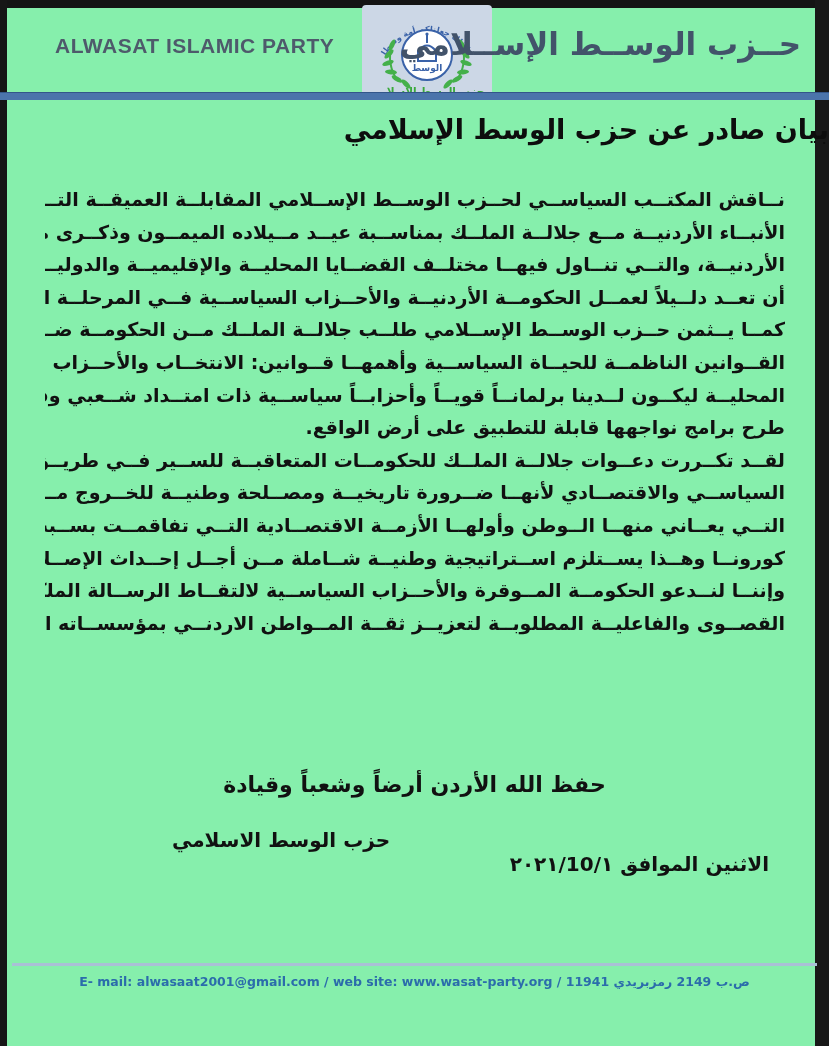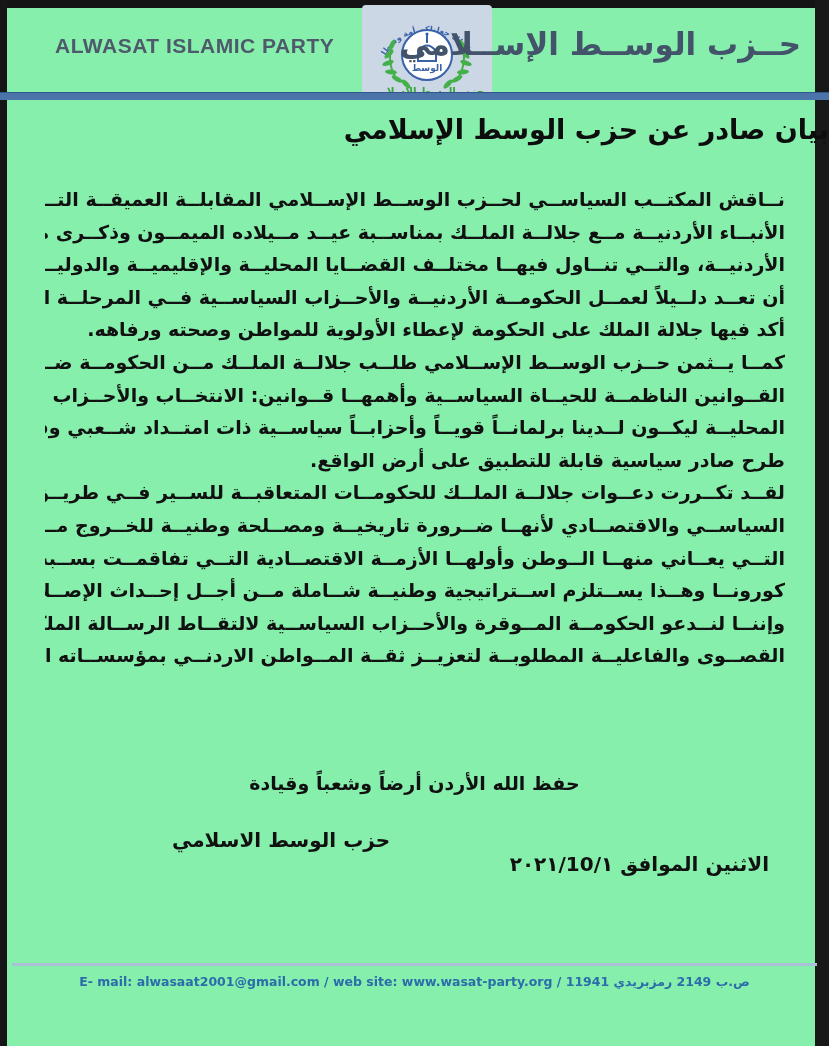--- a/index.html
+++ b/index.html
@@ -50,21 +50,21 @@
   .body-text .line{
     height:32.6px;line-height:32.6px;
     text-align:justify;text-align-last:justify;
     white-space:nowrap;overflow:hidden;
   }
   .body-text .line.last{
     text-align-last:right;white-space:normal;
   }
   .closing{
     position:absolute;top:772px;left:0;width:100%;
-    text-align:center;font-size:19px;font-weight:bold;color:#111;
+    text-align:center;font-size:22px;font-weight:bold;color:#111;
     direction:rtl;
   }
   .signature{
     position:absolute;top:828px;left:172px;
     font-size:20px;font-weight:bold;color:#111;direction:rtl;
   }
   .date-line{
     position:absolute;top:852px;right:60px;
     font-size:20px;font-weight:bold;color:#111;direction:rtl;
   }
@@ -136,25 +136,24 @@
 
   <div class="blue-bar"></div>
 
   <div class="doc-title">بيان صادر عن حزب الوسط الإسلامي</div>
 
   <div class="body-text">
       <div class="line">نــاقش المكتــب السياســي لحــزب الوســط الإســلامي المقابلــة العميقــة التــي أجرتهــا وكالــة</div>
       <div class="line">الأنبــاء الأردنيــة مــع جلالــة الملــك بمناســبة عيــد مــيلاده الميمــون وذكــرى مئويــة الدولــة</div>
       <div class="line">الأردنيــة، والتــي تنــاول فيهــا مختلــف القضــايا المحليــة والإقليميــة والدوليــة والتــي يجــب</div>
       <div class="line">أن تعــد دلــيلاً لعمــل الحكومــة الأردنيــة والأحــزاب السياســية فــي المرحلــة المقبلــة، والتــي</div>
-      <div class="line last">أكد فيها جلالة الملك على الحكومة لإعطاء الأولوية للمواطن وصحته ورفاهه.</div>
       <div class="line">كمــا يــثمن حــزب الوســط الإســلامي طلــب  جلالــة الملــك مــن الحكومــة ضــرورة تعــديل</div>
       <div class="line">القــوانين الناظمــة للحيــاة السياســية وأهمهــا قــوانين: الانتخــاب والأحــزاب والإدارة</div>
       <div class="line">المحليــة ليكــون لــدينا برلمانــاً قويــاً وأحزابــاً سياســية ذات امتــداد  شــعبي وقــادرة علــى</div>
-      <div class="line last">طرح صادر سياسية قابلة للتطبيق على أرض الواقع.</div>
+      <div class="line last">طرح برامج نواجهها قابلة للتطبيق على أرض الواقع.</div>
       <div class="line">لقــد تكــررت دعــوات جلالــة الملــك للحكومــات المتعاقبــة للســير فــي طريــق الإصــلاح</div>
       <div class="line">السياســي والاقتصــادي لأنهــا ضــرورة تاريخيــة ومصــلحة وطنيــة للخــروج مــن الأزمــات</div>
       <div class="line">التــي يعــاني منهــا الــوطن وأولهــا الأزمــة الاقتصــادية التــي تفاقمــت بســبب تفشــي وبــاء</div>
       <div class="line">كورونــا وهــذا يســتلزم اســتراتيجية وطنيــة شــاملة مــن أجــل إحــداث الإصــلاحات</div>
       <div class="line">وإننــا لنــدعو الحكومــة المــوقرة والأحــزاب السياســية لالتقــاط الرســالة الملكيــة بالســرعة</div>
       <div class="line">القصــوى والفاعليــة المطلوبــة لتعزيــز ثقــة المــواطن الاردنــي بمؤسســاته المختلفــة</div>
     </div>
 
   <div class="closing">حفظ الله الأردن أرضاً وشعباً وقيادة</div>
   <div class="signature">حزب الوسط الاسلامي</div>

